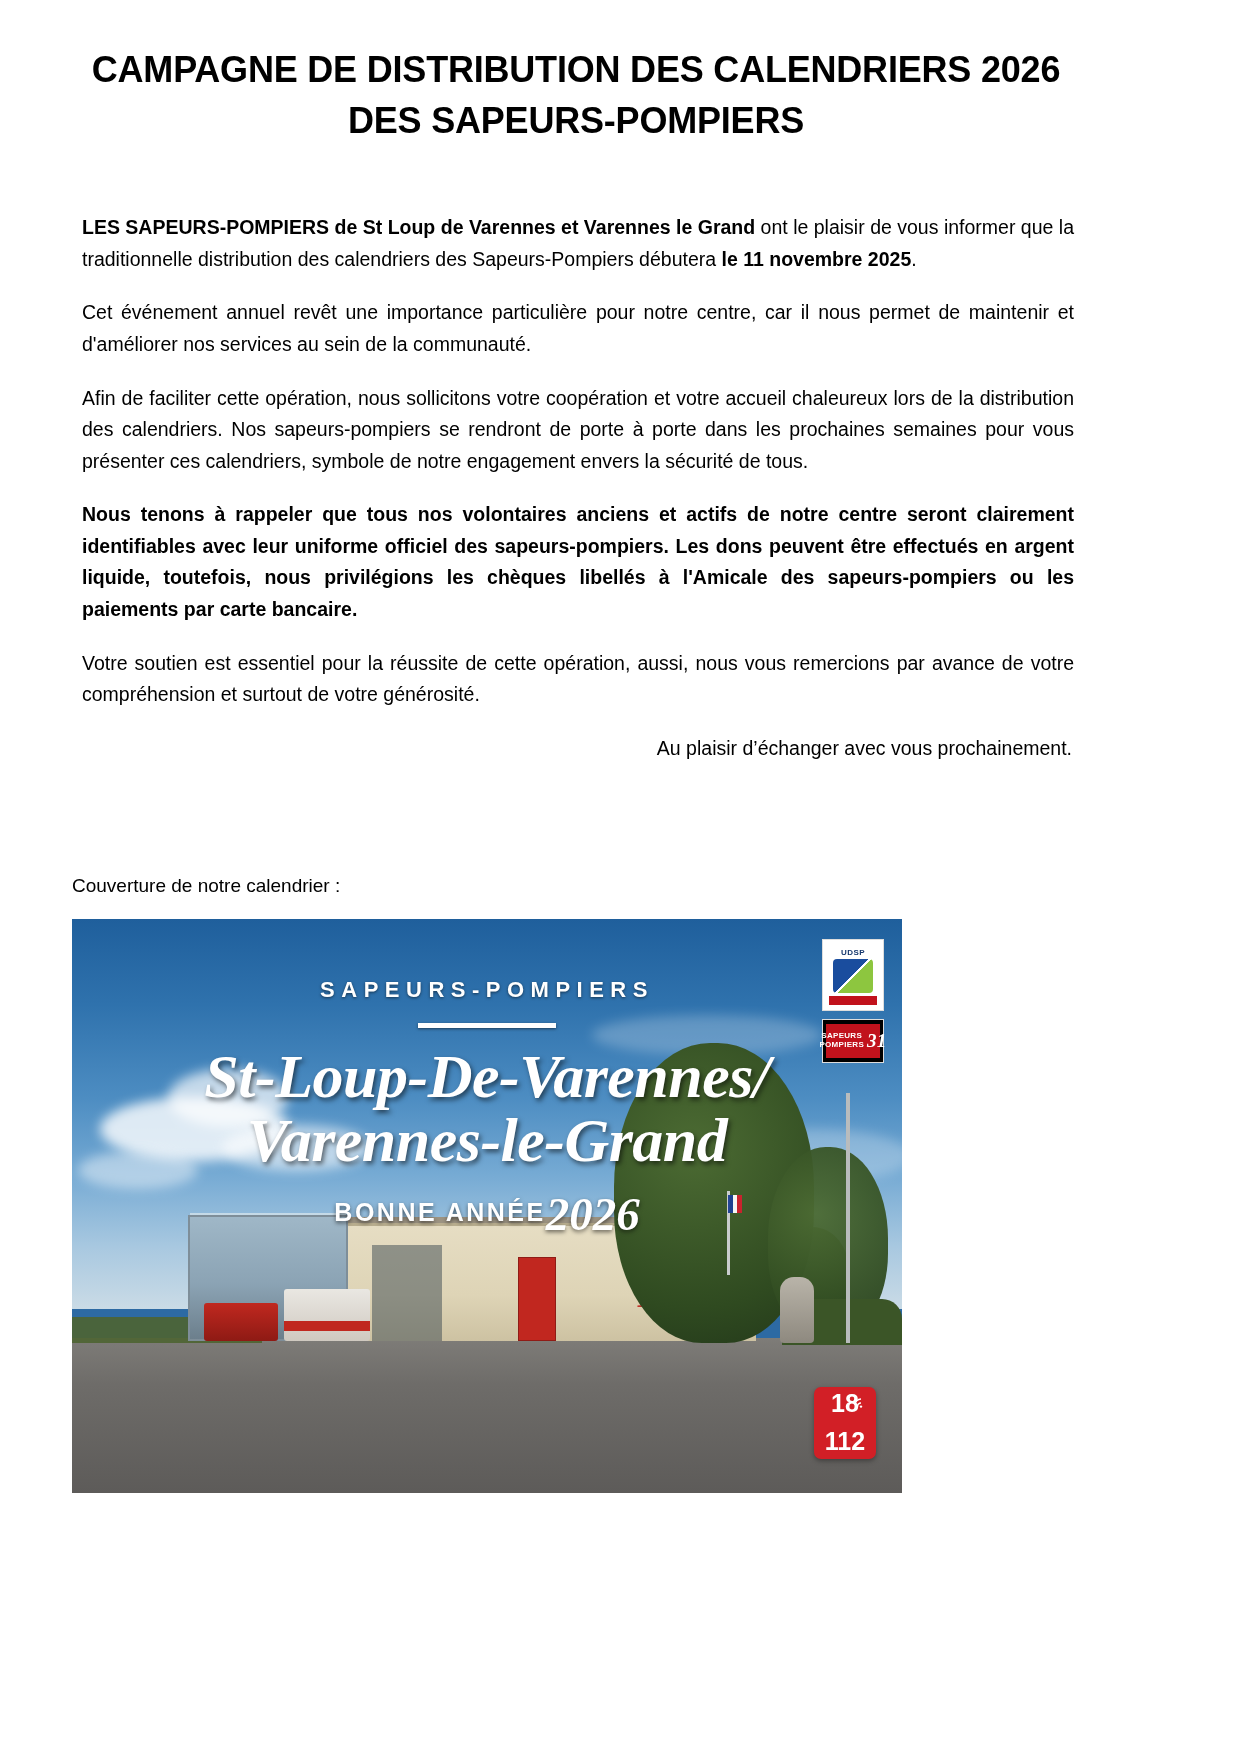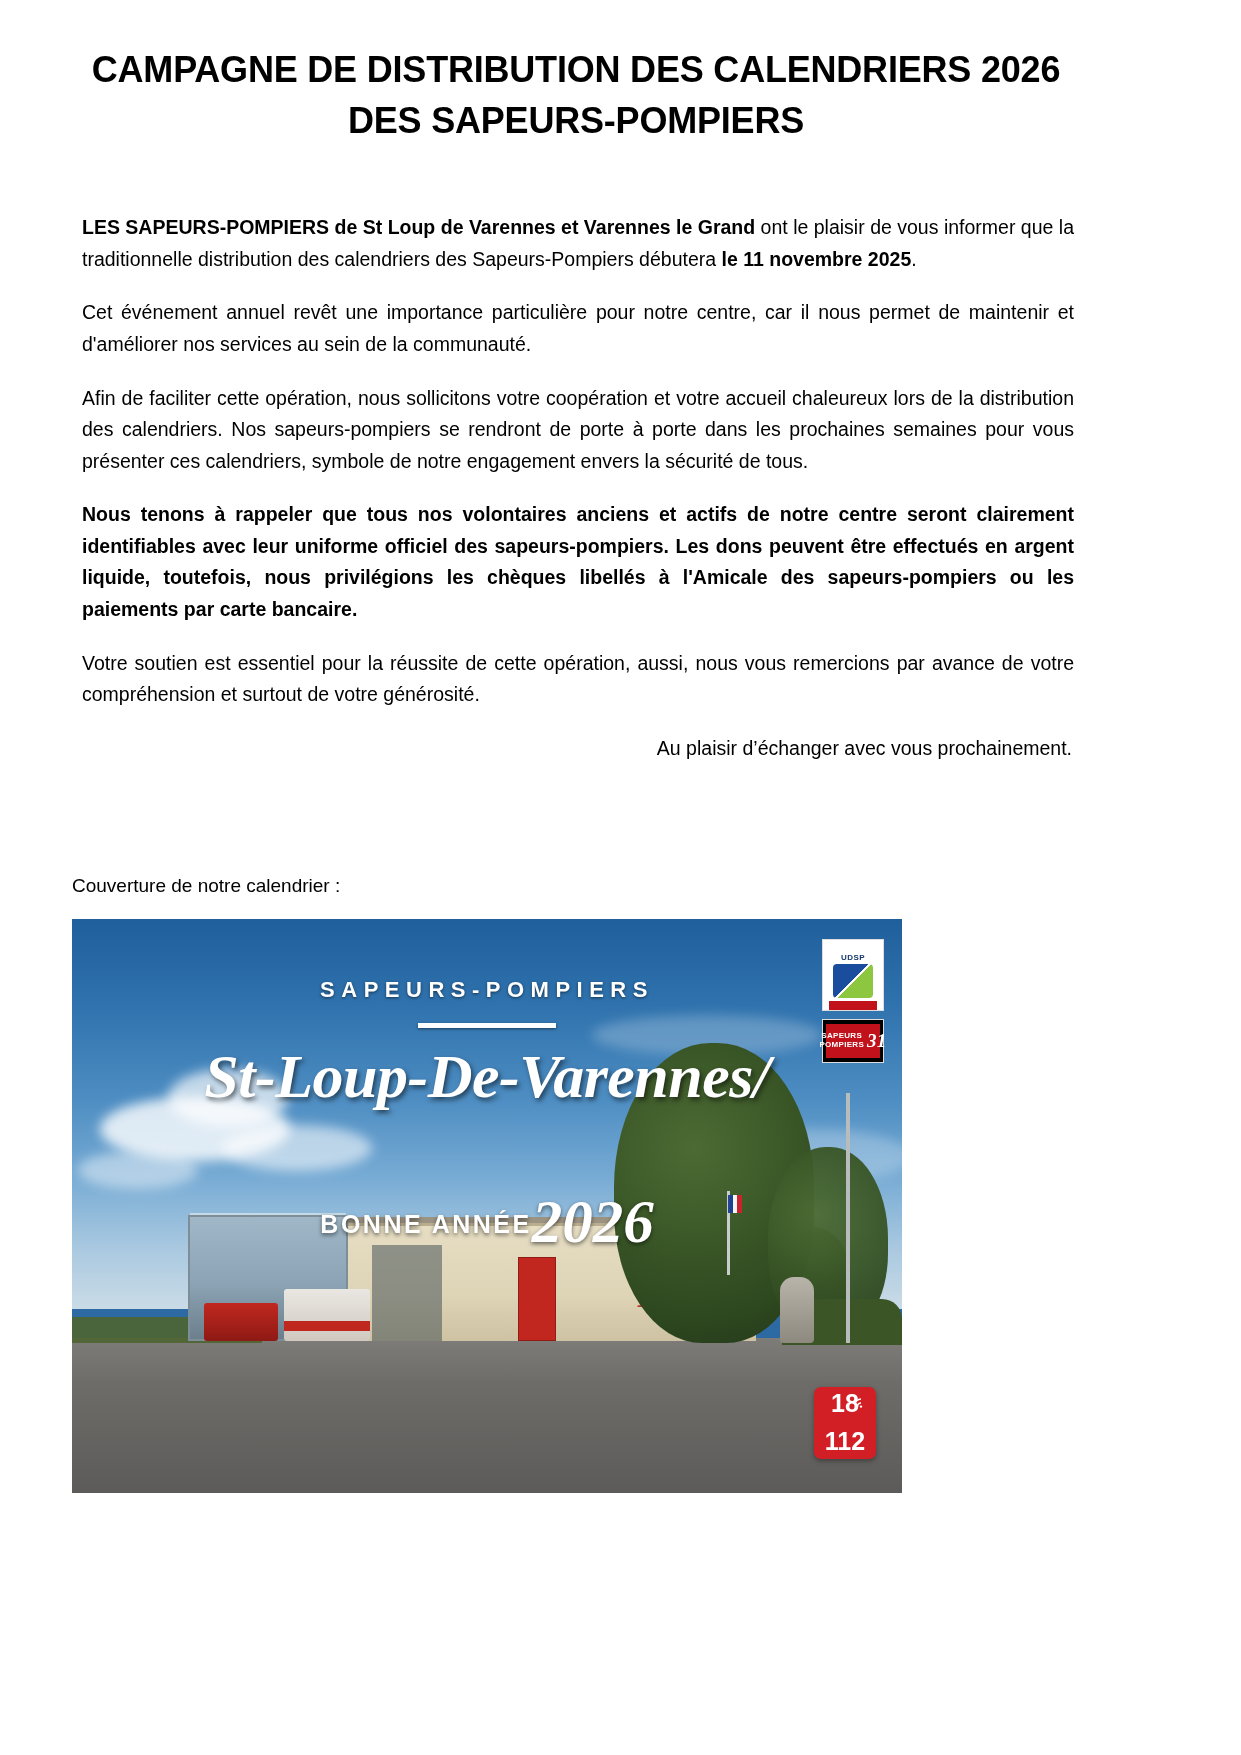--- a/index.html
+++ b/index.html
@@ -273,37 +273,37 @@
     color: #ffffff;
     font-family: "Liberation Sans", sans-serif;
     font-weight: bold;
     font-size: 25px;
     letter-spacing: 2.5px;
     text-shadow: 0 2px 4px rgba(0,0,0,.55);
   }
   .cov-bonne .year {
     font-family: "Liberation Serif", serif;
     font-style: italic;
-    font-size: 61px;
+    font-size: 47px;
     letter-spacing: 0;
     vertical-align: -9px;
     margin-left: 0;
   }
 
   
   .logo-udsp {
     position: absolute;
     right: 18px; top: 20px;
     width: 62px; height: 72px;
     background: #ffffff;
     border: 1px solid #dddddd;
     display: flex;
     flex-direction: column;
     align-items: center;
-    justify-content: flex-end;
+    justify-content: center;
     padding-top: 3px;
   }
   .logo-udsp .tag {
     font-size: 8px; font-weight: bold; color: #16386e; letter-spacing: .5px;
   }
   .logo-udsp .mark {
     width: 40px; height: 34px; margin-top: 2px;
     background:
       linear-gradient(135deg, #1a4d9e 0%, #1a4d9e 48%, #ffffff 48%, #ffffff 52%, #8dc63f 52%, #8dc63f 100%);
     border-radius: 4px;
@@ -428,20 +428,21 @@
     <div class="tree mid"></div>
     <div class="bush"></div>
     <div class="pole"></div>
     <div class="statue"></div>
     <div class="flagpole"></div>
     <div class="flag"></div>
 
     <div class="cov-kicker">SAPEURS-POMPIERS</div>
     <div class="cov-rule"></div>
     <div class="cov-l1">St-Loup-De-Varennes/</div>
+    <div class="cov-l2">Varennes-le-Grand</div>
     <div class="cov-bonne"><span>BONNE ANNÉE</span><span class="year">2026</span></div>
 
     <div class="logo-udsp">
       <span class="tag">UDSP</span>
       <span class="mark"></span>
       <span class="bar"></span>
     </div>
 
     <div class="logo-sdis">
       <span class="inner">

